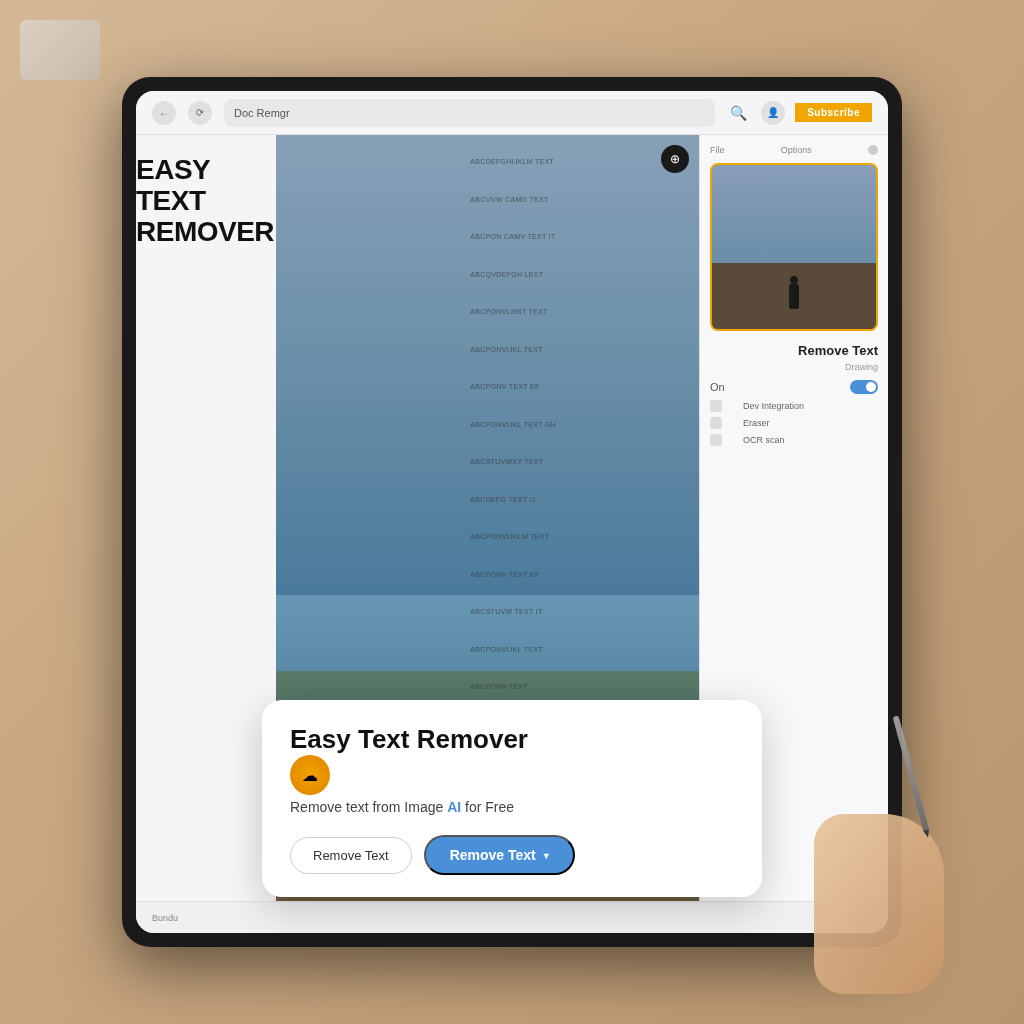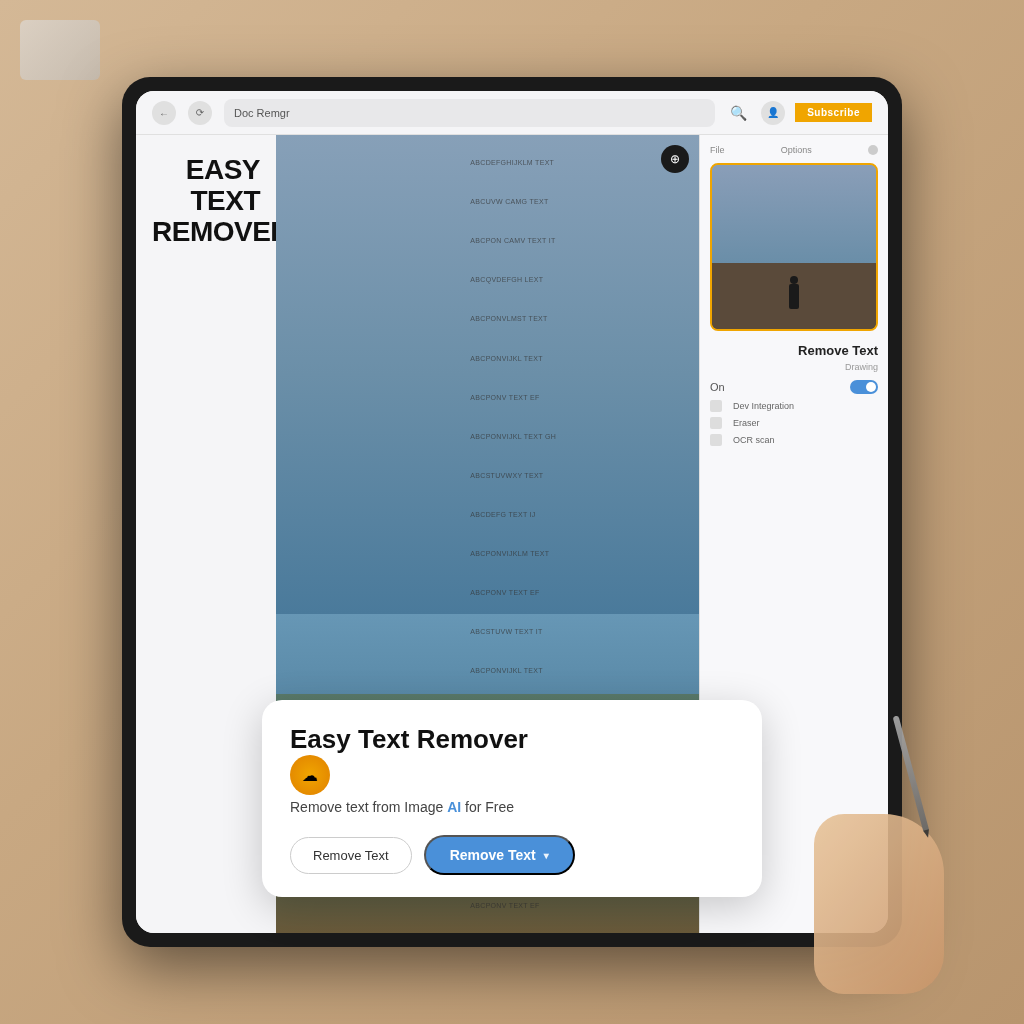--- a/index.html
+++ b/index.html
@@ -124,23 +124,22 @@
     .main-content {
       flex: 1;
       display: flex;
       overflow: hidden;
     }
 
     
     .left-panel {
       width: 140px;
       background: #f5f5f7;
-      padding: 20px 16px;
+      padding: 20px 0;
       flex-shrink: 0;
-      text-align: right;
     }
 
     .app-title {
       font-size: 28px;
       font-weight: 900;
       color: #111;
       line-height: 1.1;
       letter-spacing: -0.5px;
     }
 
@@ -299,21 +298,21 @@
       top: 2px;
       width: 10px;
       height: 10px;
       background: white;
       border-radius: 50%;
     }
 
     .panel-item {
       display: flex;
       align-items: center;
-      gap: 11px;
+      gap: 21px;
       margin-bottom: 5px;
     }
 
     .panel-item-icon {
       width: 12px;
       height: 12px;
       background: #ddd;
       border-radius: 2px;
     }
 
@@ -546,20 +545,23 @@
             <span class="panel-item-text">Eraser</span>
           </div>
           <div class="panel-item">
             <div class="panel-item-icon"></div>
             <span class="panel-item-text">OCR scan</span>
           </div>
         </div>
 
       </div>
 
+      <div class="bottom-bar">
+        <span class="bottom-bar-text">Bundu</span>
+      </div>
 
     </div>
 
     <div class="bottom-modal">
       <div class="modal-header-row">
         <div class="modal-title">Easy Text Remover</div>
         <div class="modal-icon">
           <span>☁</span>
         </div>
       </div>

